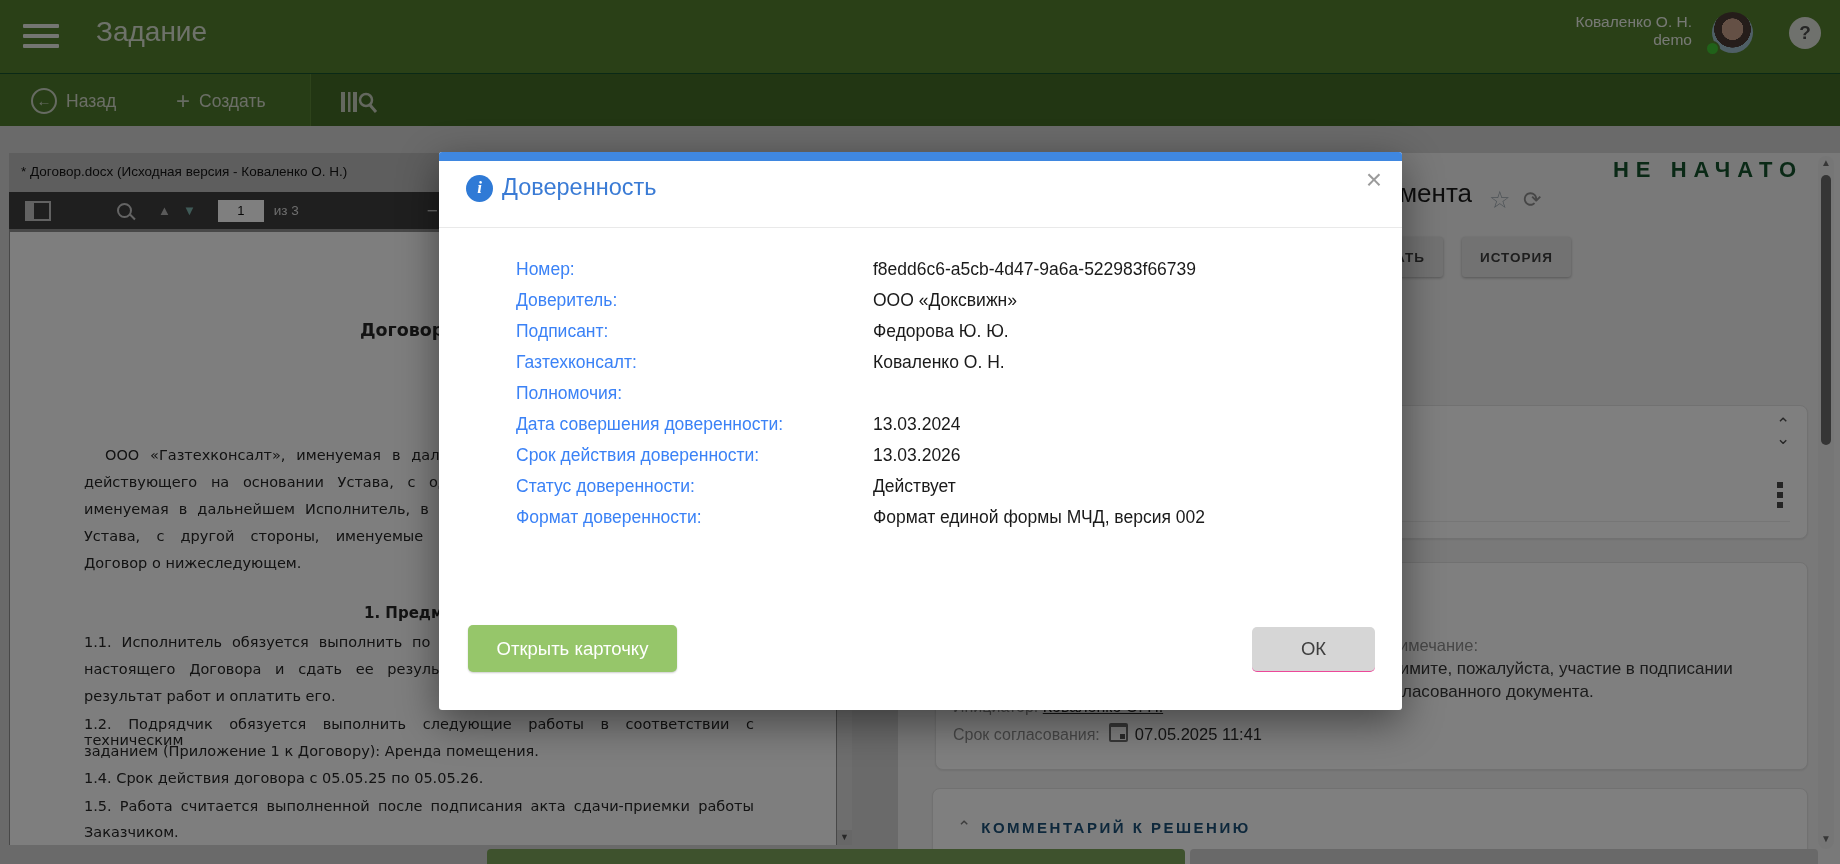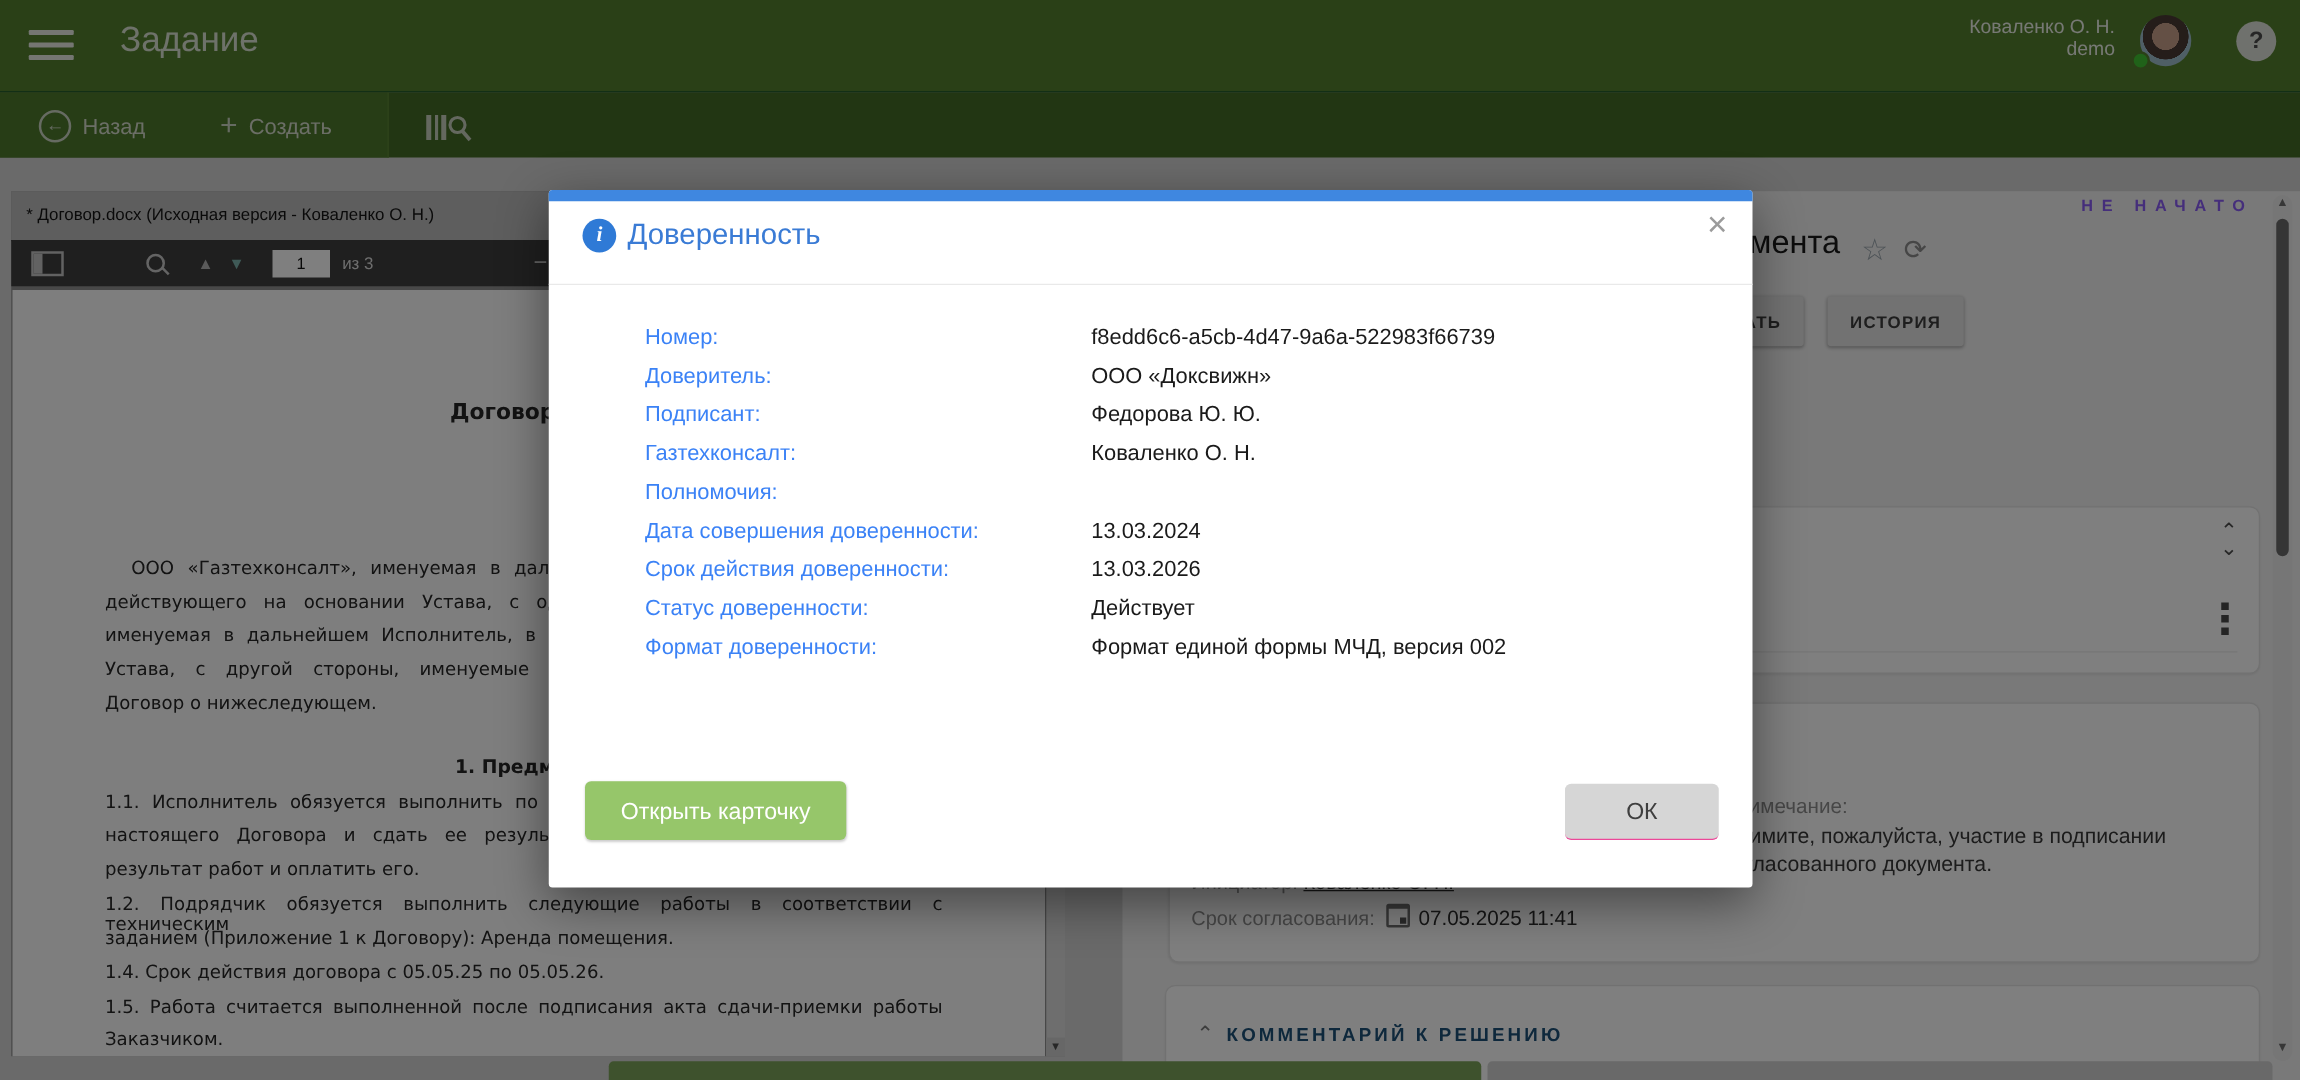--- a/index.html
+++ b/index.html
@@ -42,21 +42,21 @@
   #pdf-sep{margin-left:12px;color:#777;font-size:17px;}
   #docpage{left:1px;top:79px;width:826px;height:613px;background:#fdfdfd;}
   .dtxt{position:absolute;font-family:"DejaVu Sans",sans-serif;font-size:14.5px;color:#262626;white-space:nowrap;}
   .djust{white-space:normal;text-align:justify;text-align-last:justify;}
   .dbold{font-weight:bold;font-size:17.5px;}
   #doc-scroll{left:828px;top:76px;width:15px;height:616px;background:#dcdcdc;}
   #doc-thumb{left:830px;top:238px;width:11px;height:167px;background:#8a8a8a;border-radius:5px;}
   .scroll-arrow{width:15px;height:15px;font-size:9px;text-align:center;line-height:15px;color:#4e4e4e;background:#cfcfcf;}
   
   #taskpanel{left:898px;top:153px;width:942px;height:711px;background:#f3f3f3;}
-  #task-status{right:37px;top:4px;font-size:13px;font-weight:600;letter-spacing:7px;color:#8b5cf6;white-space:nowrap;}
+  #task-status{right:37px;top:4px;font-size:22px;font-weight:600;letter-spacing:7px;color:#14532d;white-space:nowrap;}
   #task-title{right:368px;top:25px;font-size:26px;color:#1a1a1a;white-space:nowrap;}
   #star-ic{left:591px;top:33px;font-size:24px;color:#9aa5ad;cursor:pointer;}
   #refresh-ic{left:625px;top:34px;font-size:22px;color:#8d8d8d;cursor:pointer;}
   .task-btn{top:84px;height:40px;background:#e4e4e4;border-radius:3px;box-shadow:0 1px 3px rgba(0,0,0,.3);
     font-size:13.5px;font-weight:bold;letter-spacing:1px;color:#3c3c3c;display:flex;align-items:center;
     padding:0 18px;cursor:pointer;white-space:nowrap;}
   .card{position:absolute;background:#fff;border:1px solid #e3e3e3;border-radius:8px;box-shadow:0 1px 2px rgba(0,0,0,.08);}
   #sort-ctl{left:840px;top:12px;color:#4f4f4f;font-size:17px;line-height:14px;text-align:center;cursor:pointer;}
   #kebab{left:841px;top:76px;cursor:pointer;}
   #kebab div{width:6px;height:6px;background:#4a4a4a;margin-bottom:4px;}

